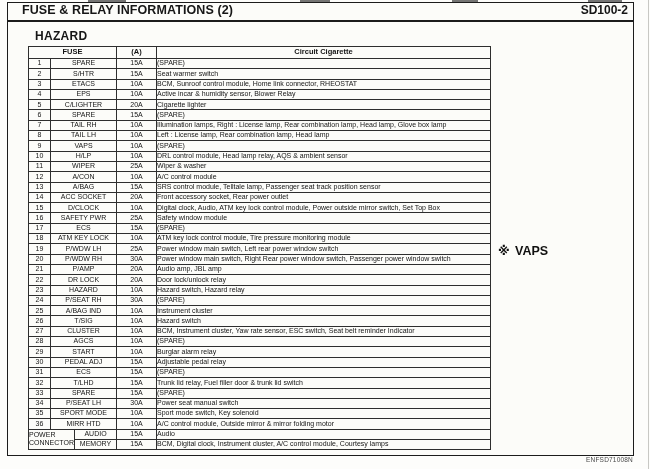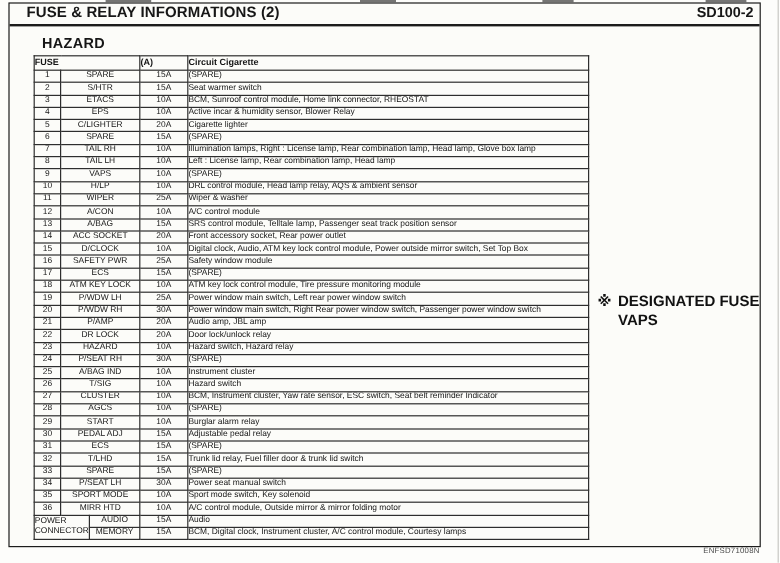--- a/index.html
+++ b/index.html
@@ -28,21 +28,21 @@
     position:absolute;left:20px;top:43px;
     border-collapse:collapse;table-layout:fixed;width:462px;
     background:#fcfcf9;
   }
   table.fuse td,table.fuse th{
     border:1px solid #2e2e2e;
     font-size:7px;line-height:8.5px;height:9.3px;
     padding:0;margin:0;overflow:hidden;white-space:nowrap;
     font-weight:normal;color:#151515;
   }
-  table.fuse th{font-weight:bold;font-size:7.5px;height:11px;text-align:left;}
+  table.fuse th{font-weight:bold;font-size:7.5px;height:11px;text-align:center;}
   td.c-num{text-align:center;}
   td.c-name{text-align:center;}
   td.c-amp{text-align:center;}
   td.c-circ{text-align:left;padding-left:4px;}
   td.c-pc{vertical-align:middle;padding-left:2px;font-size:6.8px;line-height:9px;}
   td.c-sub{text-align:center;}
   .note{
     position:absolute;left:490px;top:241px;width:150px;
     font-weight:bold;font-size:12.5px;line-height:15.5px;color:#111;
   }
@@ -318,20 +318,19 @@
           <td class="c-amp">15A</td>
           <td class="c-circ">BCM, Digital clock, Instrument cluster, A/C control module, Courtesy lamps</td>
         </tr>
       </tbody>
   </table>
 
   <div class="note">
     <div class="note-row">
       <span class="note-sym">※</span>
       <div class="note-lines" id="note-lines">
-          <div>DESIGNATED FUSE</div>
           <div>VAPS</div>
         </div>
     </div>
   </div>
 </div>
 
 <div class="footer-code">ENFSD71008N</div>
 
 </body></html>

